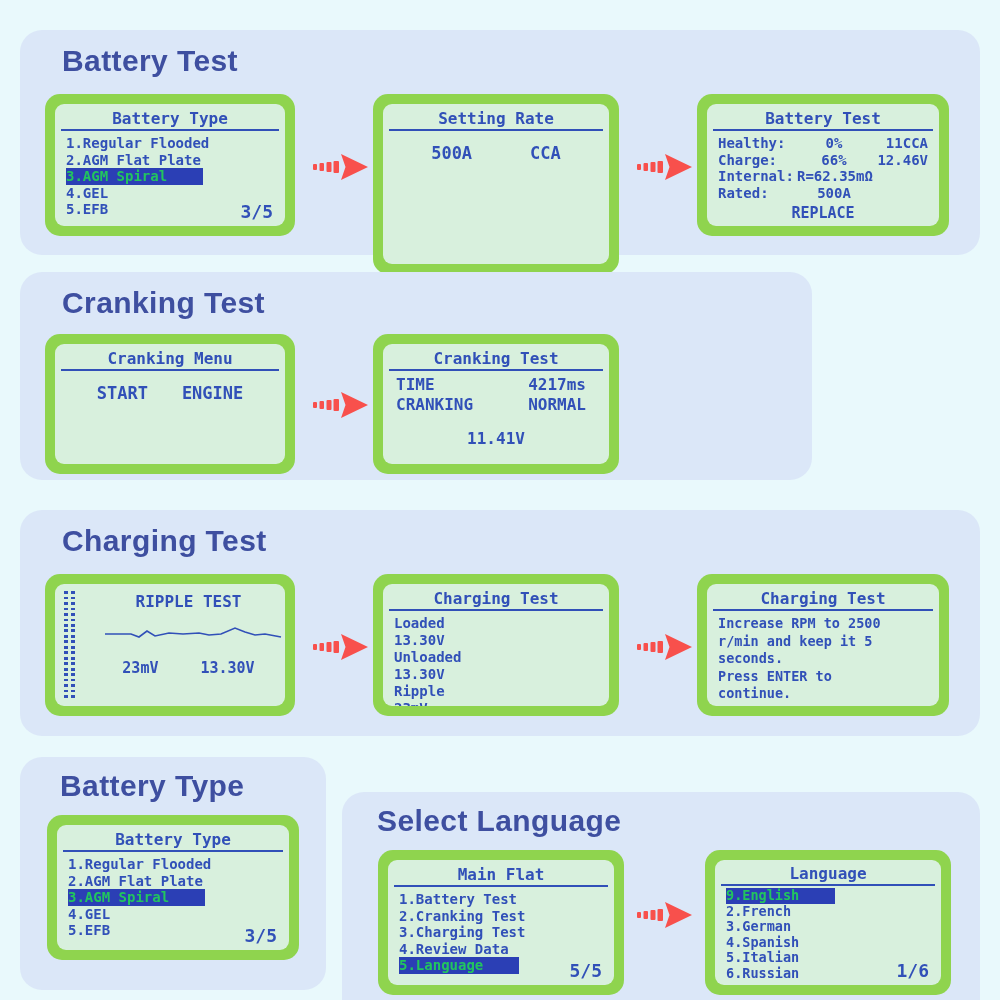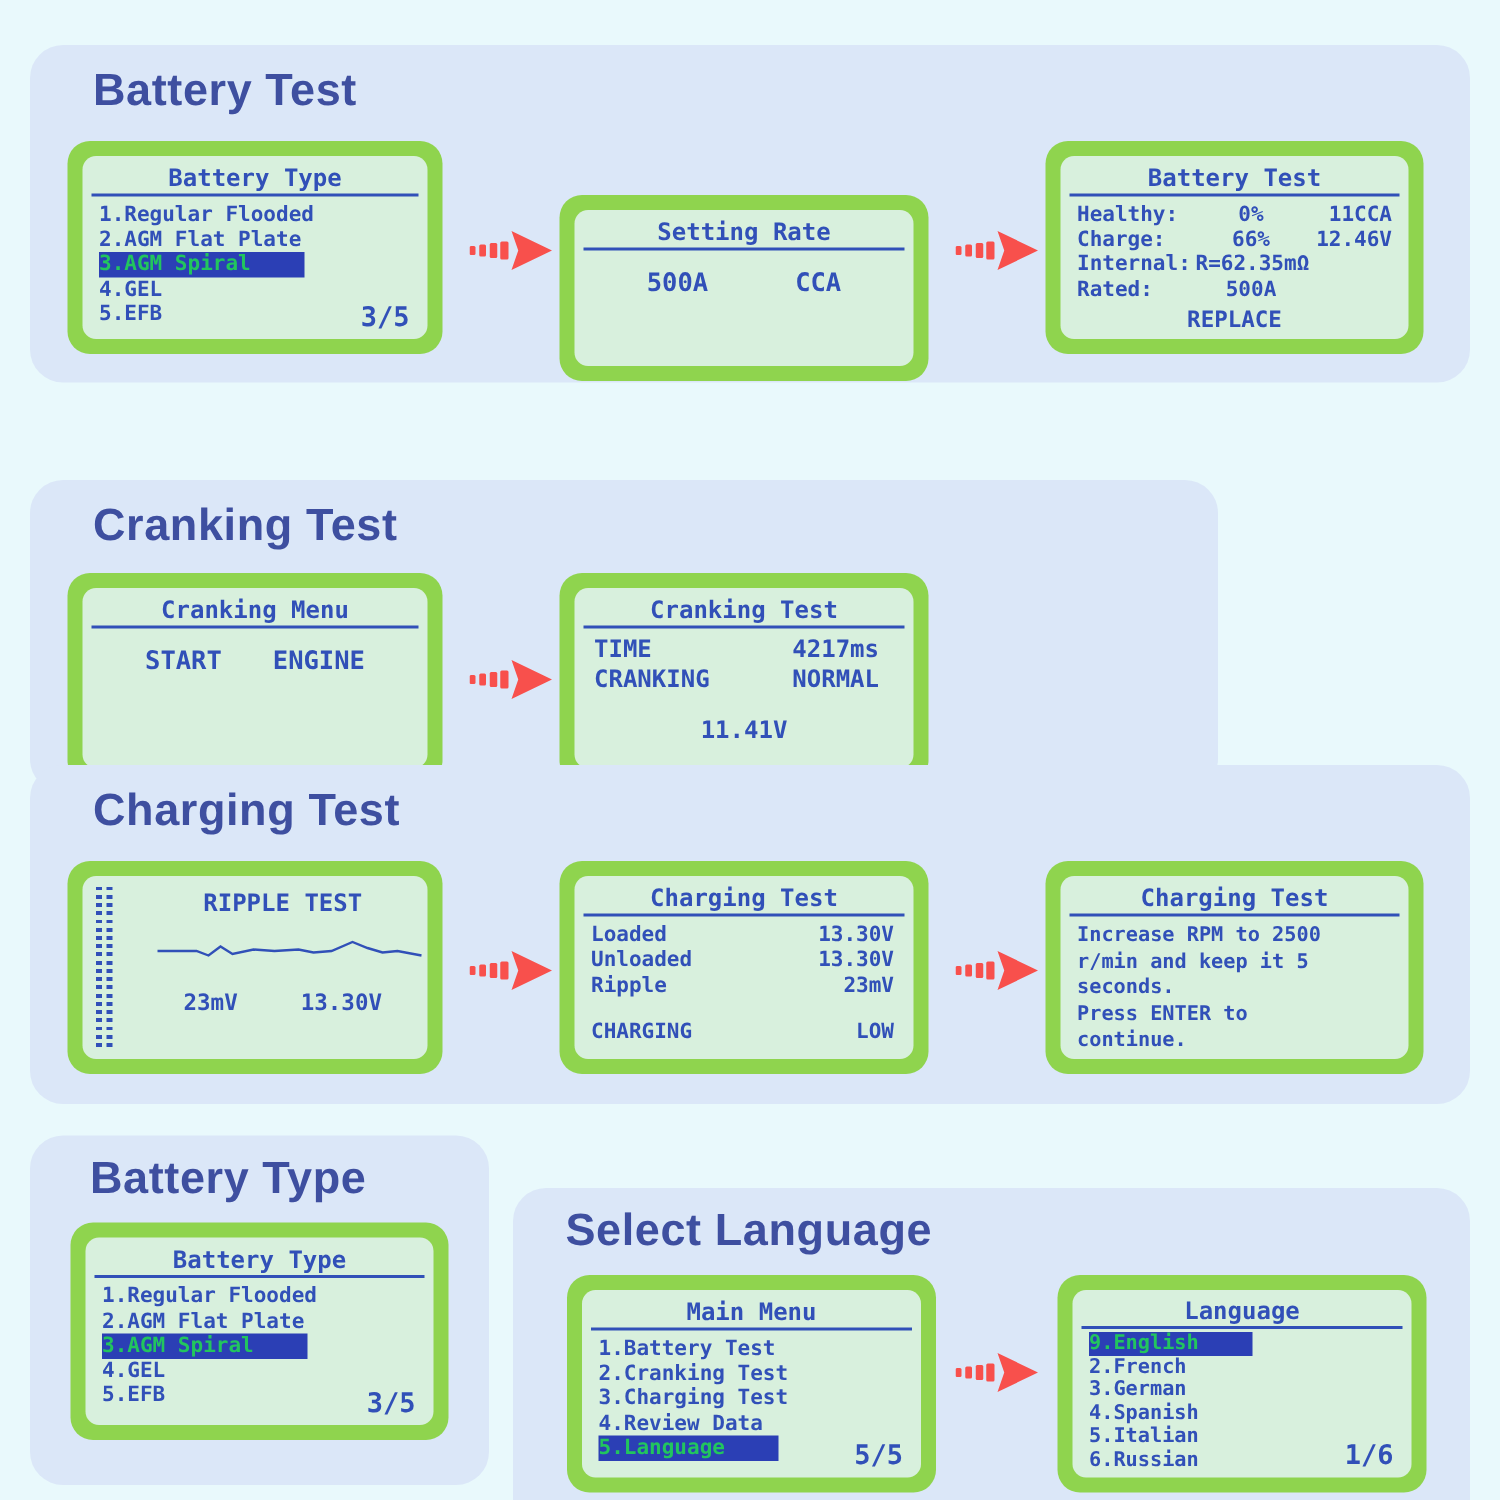--- a/index.html
+++ b/index.html
@@ -39,21 +39,21 @@
   .kv-label { flex:0 0 74px; }
   .kv-mid   { flex:1; text-align:center; }
   .kv-extra { flex:0 0 52px; text-align:right; }
   .verdict  { text-align:center; font-size:15px; margin-top:3px; }
   
   .duo-values { display:flex; justify-content:center; gap:58px; font-size:17px; margin-top:12px; }
   
   .cr-row { display:flex; justify-content:space-between; font-size:16px; line-height:20px; padding:0 12px 0 2px; }
   .cr-voltage { text-align:center; font-size:16px; margin-top:14px; }
   
-  .ch-row { display:flex; justify-content:space-between; font-size:14px; line-height:17px; padding-right:2px; }
+  .ch-row { display:flex; justify-content:space-between; font-size:14px; line-height:17px; padding-right:2px;flex-direction:column; }
   .ch-row.status { margin-top:14px; }
   
   .instr-line { font-size:13.5px; line-height:17.5px; }
   
   .lcd.ripple { padding-left:48px; }
   .ripple-scale {
     position:absolute; left:9px; top:7px; bottom:7px; width:11px;
     background-image:
       repeating-linear-gradient(to bottom, #3150b8 0 2.5px, transparent 2.5px 5.5px),
       repeating-linear-gradient(to bottom, #3150b8 0 2.5px, transparent 2.5px 5.5px);
@@ -91,21 +91,21 @@
     <div class="arrow" style="left:293px; top:122px;">
       <svg width="56" height="30" viewBox="0 0 56 30" fill="#f8504c">
         <rect x="0" y="12" width="4" height="6" rx="1"></rect>
         <rect x="6.5" y="11" width="4.5" height="8" rx="1"></rect>
         <rect x="13.5" y="10" width="5" height="10" rx="1"></rect>
         <rect x="20.5" y="9" width="5.5" height="12" rx="1"></rect>
         <polygon points="28,2 55,15 28,28 32.5,15"></polygon>
       </svg>
     </div>
 
-    <div class="screen" style="left:353px; top:64px; width:246px; height:124px;margin-top:36px;">
+    <div class="screen" style="left:353px; top:64px; width:246px; height:180px;">
       <div class="lcd">
         <div class="lcd-title">Setting Rate</div>
         <div class="duo-values">
           <span>500A</span>
           <span>CCA</span>
         </div>
       </div>
     </div>
 
     <div class="arrow" style="left:617px; top:122px;">
@@ -139,21 +139,21 @@
         <div class="kv-row">
           <span class="kv-label">Rated:</span>
           <span class="kv-mid">500A</span>
           <span class="kv-extra"></span>
         </div>
         <div class="verdict">REPLACE</div>
       </div>
     </div>
   </div>
 
-  <div class="panel" style="left:20px; top:272px; width:792px; height:208px;margin-top:48px;">
+  <div class="panel" style="left:20px; top:272px; width:792px; height:208px;">
     <div class="panel-title" style="left:42px; top:14px;">Cranking Test</div>
 
     <div class="screen" style="left:25px; top:62px; width:250px; height:140px;">
       <div class="lcd">
         <div class="lcd-title">Cranking Menu</div>
         <div class="duo-values" style="gap:34px;">
           <span>START</span>
           <span>ENGINE</span>
         </div>
       </div>
@@ -272,21 +272,21 @@
         <div class="lcd-page">3/5</div>
       </div>
     </div>
   </div>
 
   <div class="panel" style="left:342px; top:792px; width:638px; height:233px;">
     <div class="panel-title" style="left:35px; top:12px;">Select Language</div>
 
     <div class="screen" style="left:36px; top:58px; width:246px; height:145px;">
       <div class="lcd">
-        <div class="lcd-title">Main Menu</div>
+        <div class="lcd-title">Main Flat</div>
         <div class="lcd-item">1.Battery Test</div>
         <div class="lcd-item">2.Cranking Test</div>
         <div class="lcd-item">3.Charging Test</div>
         <div class="lcd-item">4.Review Data</div>
         <div class="lcd-item selected">5.Language</div>
         <div class="lcd-page">5/5</div>
       </div>
     </div>
 
     <div class="arrow" style="left:295px; top:108px;">

